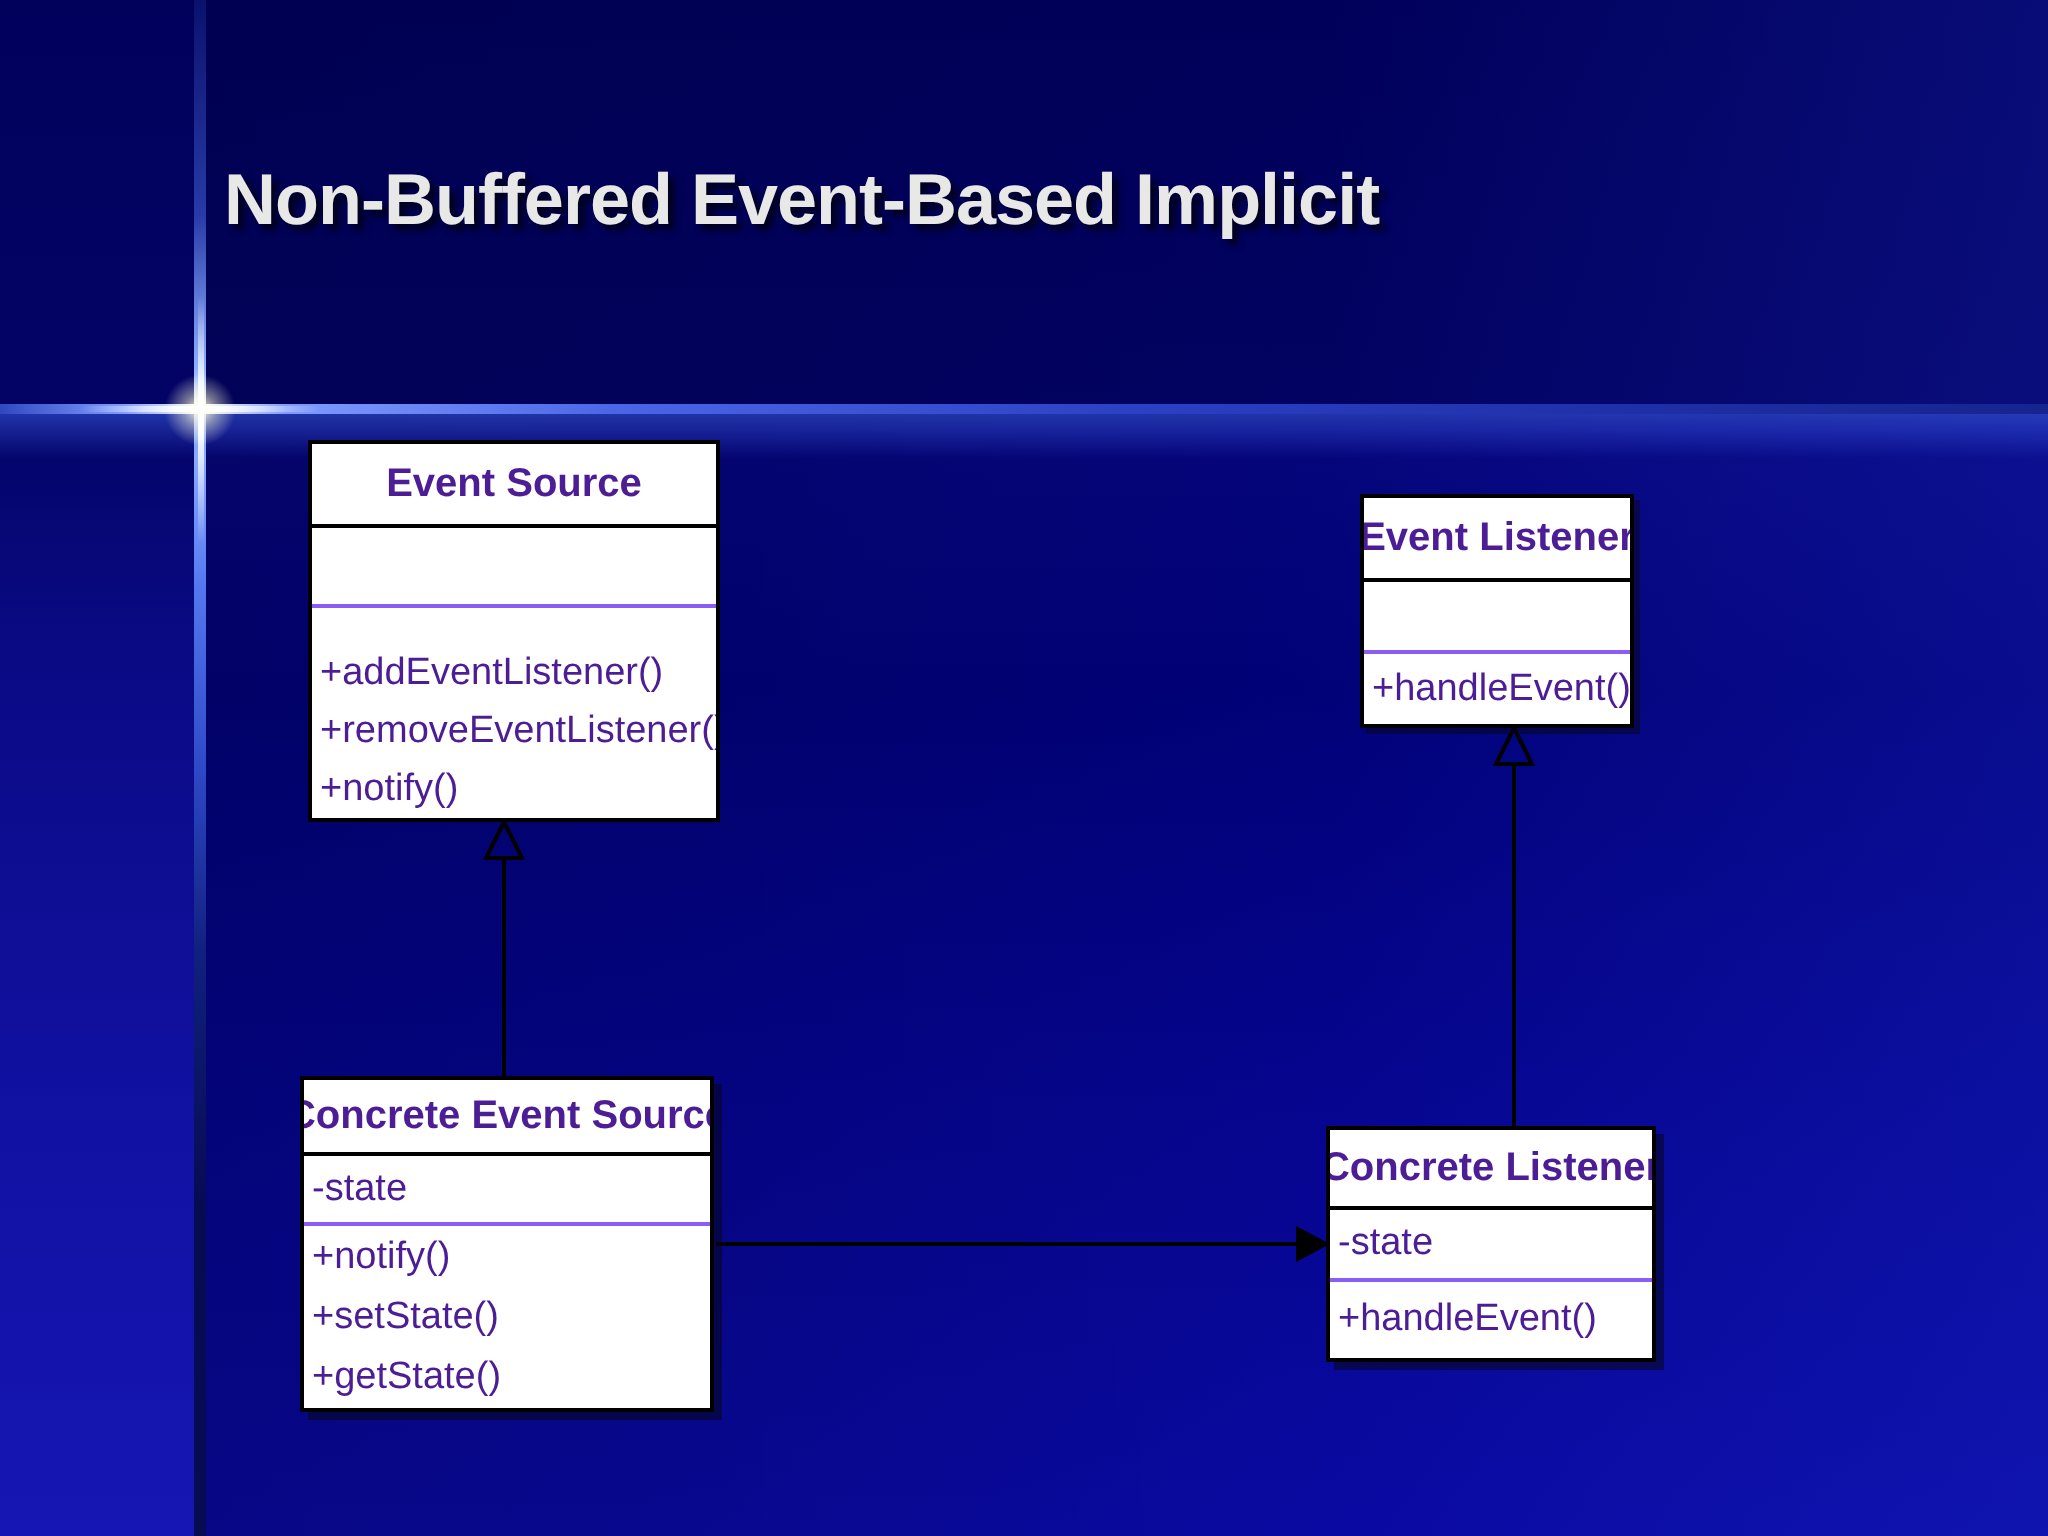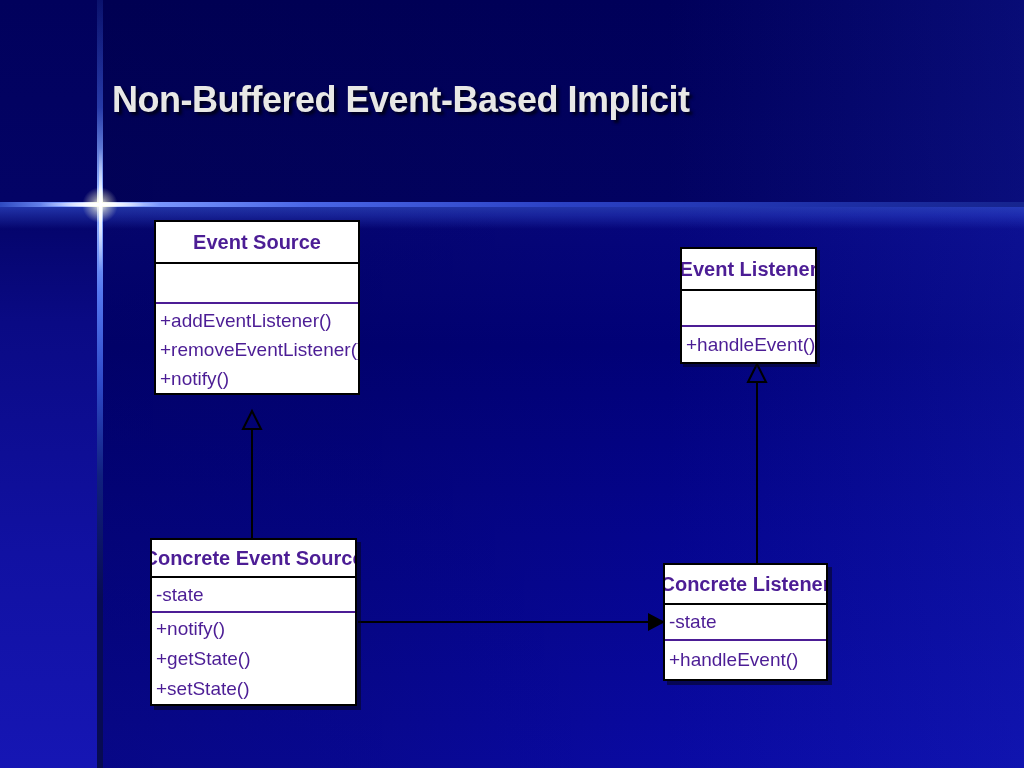--- a/index.html
+++ b/index.html
@@ -73,30 +73,30 @@
     background:#FFFFFF;border:2px solid #000;color:#4c1d95;
     box-sizing:border-box;
   }
   .shadowed{box-shadow:4px 4px 0 rgba(5,5,25,0.55);}
   .shadowed-sm{box-shadow:3px 3px 0 rgba(5,5,25,0.5);}
   .c-title{
     display:flex;align-items:center;justify-content:center;
     font-weight:700;font-size:20px;white-space:nowrap;overflow:hidden;
     border-bottom:2px solid #000;
   }
-  .c-attrs{border-bottom:2px solid #4c1d95;box-sizing:border-box;}
+  .c-attrs{border-bottom:2px solid #8b5cf6;box-sizing:border-box;}
   .c-attrs .m, .c-methods .m{
     font-size:19px;padding-left:4px;white-space:nowrap;overflow:hidden;
   }
   .c-attrs{display:flex;align-items:center;}
   
   .box-event-source{left:154px;top:220px;width:206px;}
   .box-event-source .c-title{height:40px;}
   .box-event-source .c-attrs{height:40px;}
-  .box-event-source .c-methods{padding-top:2px;}
+  .box-event-source .c-methods{padding-top:18px;}
   .box-event-source .c-methods .m{line-height:29px;}
 
   .box-event-listener{left:680px;top:247px;width:137px;}
   .box-event-listener .c-title{height:40px;}
   .box-event-listener .c-attrs{height:36px;}
   .box-event-listener .c-methods .m{line-height:35px;}
 
   .box-concrete-event-source{left:150px;top:538px;width:207px;}
   .box-concrete-event-source .c-title{height:36px;}
   .box-concrete-event-source .c-attrs{height:35px;}
@@ -156,22 +156,22 @@
     </div>
   </div>
 
   <div class="uml-class box-concrete-event-source shadowed">
     <div class="c-title">Concrete Event Source</div>
     <div class="c-attrs">
       <div class="m">-state</div>
     </div>
     <div class="c-methods">
       <div class="m">+notify()</div>
+      <div class="m">+setState()</div>
       <div class="m">+getState()</div>
-      <div class="m">+setState()</div>
     </div>
   </div>
 
   <div class="uml-class box-concrete-listener shadowed">
     <div class="c-title">Concrete Listener</div>
     <div class="c-attrs">
       <div class="m">-state</div>
     </div>
     <div class="c-methods">
       <div class="m">+handleEvent()</div>

